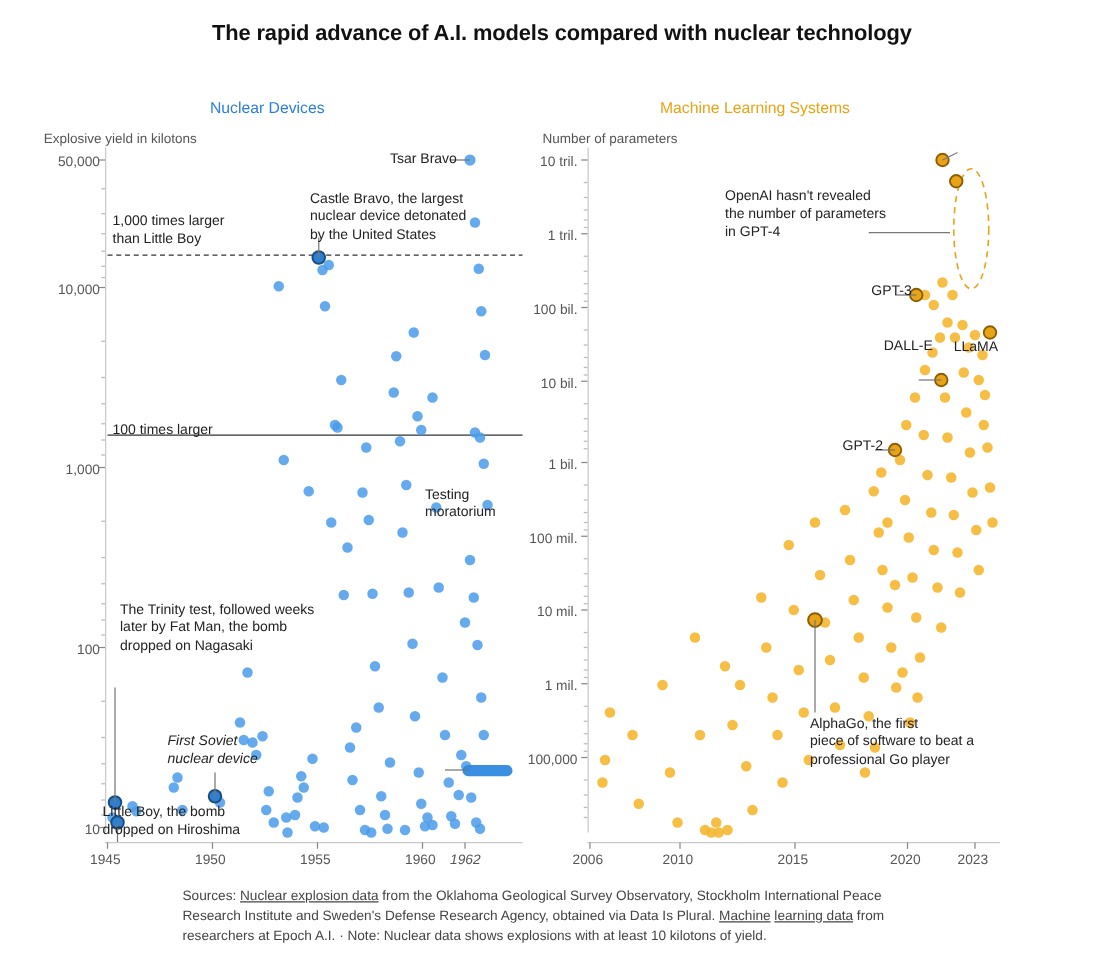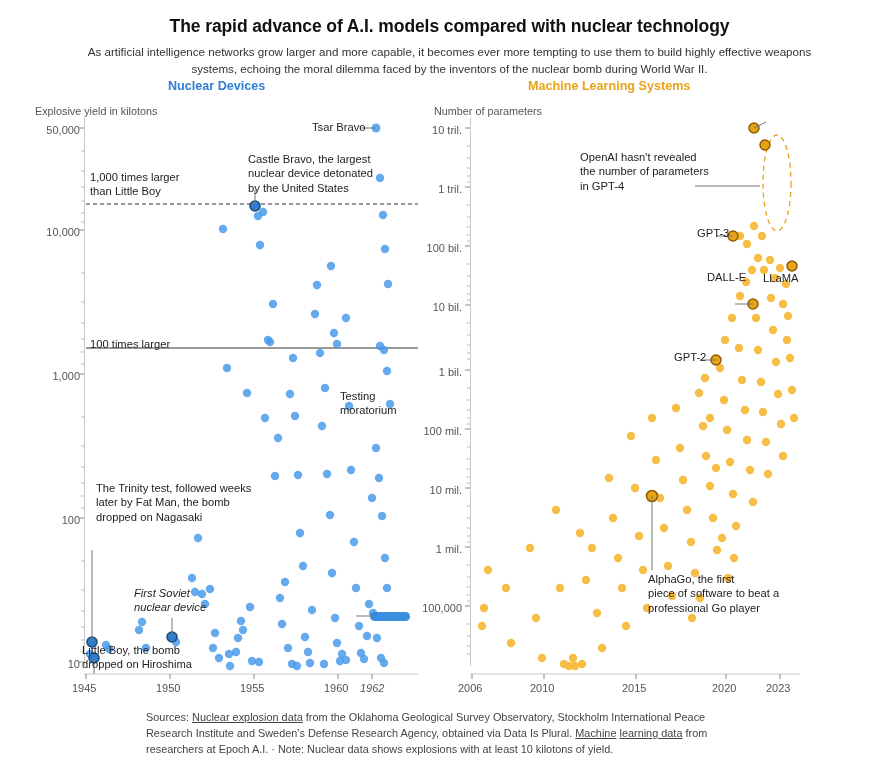--- a/index.html
+++ b/index.html
@@ -37,21 +37,21 @@
     font-size: 11.6px;
     color: #333333;
     line-height: 1.45;
     max-width: 740px;
     margin: 0 auto;
   }
   
   .panel-title {
     position: absolute;
     font-size: 12.6px;
-    font-weight: bold;
+    font-weight: normal;
   }
   .panel-title.nuclear { color: #2d7fd3; left: 168px; top: 79px; }
   .panel-title.ml { color: #e8a317; left: 528px; top: 79px; }
 
   .axis-caption {
     position: absolute;
     font-size: 10.8px;
     color: #555555;
   }
   .axis-caption.left { left: 35px; top: 105px; }
@@ -126,21 +126,20 @@
     text-decoration: underline;
   }
 </style>
 </head>
 <body>
 
 <div class="page">
 
   <div class="header">
     <div class="title">The rapid advance of A.I. models compared with nuclear technology</div>
-    <div class="subtitle">As artificial intelligence networks grow larger and more capable, it becomes ever more tempting to use them to build highly effective weapons systems, echoing the moral dilemma faced by the inventors of the nuclear bomb during World War II.</div>
   </div>
 
   <div class="panel-title nuclear">Nuclear Devices</div>
   <div class="panel-title ml">Machine Learning Systems</div>
 
   <div class="axis-caption left">Explosive yield in kilotons</div>
   <div class="axis-caption right">Number of parameters</div>
 
   <div class="ylab" style="left:28px; top:124px; width:52px;">50,000</div>
   <div class="ylab" style="left:28px; top:226px; width:52px;">10,000</div>

